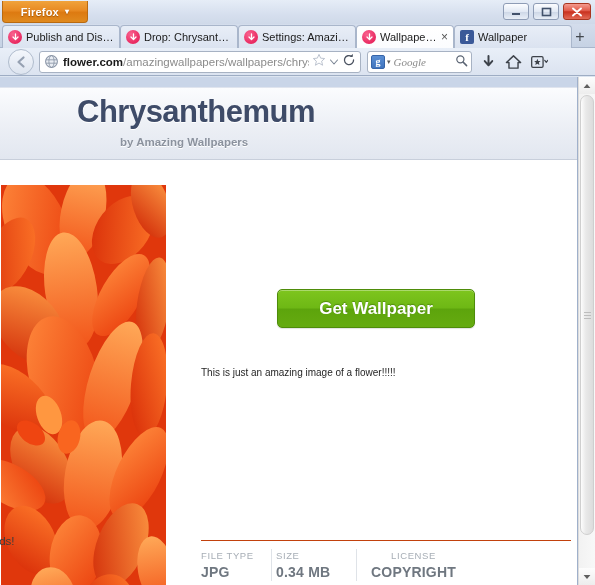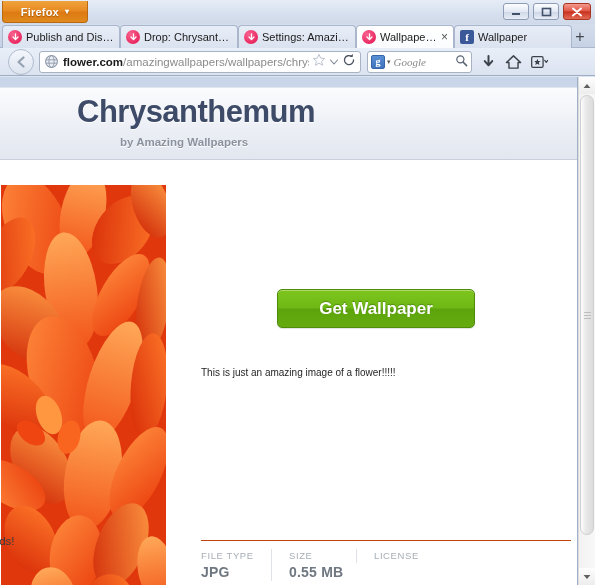--- a/index.html
+++ b/index.html
@@ -241,35 +241,35 @@
     white-space: nowrap;
   }
   
   #meta-row {
     position: absolute; left: 201px; top: 463px;
     width: 370px; height: 44px;
     display: flex; align-items: flex-start;
     border-top: 1px solid #c2410c;
     padding-top: 8px;
   }
-  .meta-item { position: relative; padding-left: 17px; }
+  .meta-item { position: relative; padding-left: 4px; }
   .meta-item + .meta-item { border-left: 1px solid #dfe3e8; }
   .meta-item:first-child { padding-left: 0; }
   .meta-label {
     font-size: 9.5px; color: #a7aeb6; letter-spacing: .6px;
     text-transform: uppercase; line-height: 14px;
   }
   .meta-value {
     font-size: 14px; color: #6f7780; font-weight: bold;
     letter-spacing: .2px; line-height: 18px;
   }
   .mi-filetype { width: 70px; }
   .mi-size { width: 85px; }
   .mi-downloads { width: 95px; }
-  .mi-license { width: 110px; }
+  .mi-license { width: 110px; text-align: center; }
 
   
   #scrollbar {
     position: absolute; right: 0; top: 77px; width: 17px; height: 508px;
     background: linear-gradient(90deg,#f2f2f2 0%,#f8f8f8 100%);
     border-left: 1px solid #dcdcdc;
   }
   .sb-arrow {
     position: absolute; left: 0; width: 16px; height: 17px;
     background: linear-gradient(180deg,#fdfdfd 0%,#ededed 100%);
@@ -509,24 +509,25 @@
 
       <div id="share-text">our friends!</div>
 
       <div id="meta-row">
         <div class="meta-item mi-filetype">
           <div class="meta-label">FILE TYPE</div>
           <div class="meta-value">JPG</div>
         </div>
         <div class="meta-item mi-size">
           <div class="meta-label">SIZE</div>
-          <div class="meta-value">0.55 MB</div>
+          <div class="meta-value">0.34 MB</div>
         </div>
         <div class="meta-item mi-license">
           <div class="meta-label">LICENSE</div>
+          <div class="meta-value">COPYRIGHT</div>
         </div>
       </div>
 
       <div id="page-right-edge"></div>
     </div>
   </div>
 
   <div id="scrollbar">
     <div class="sb-arrow" id="sb-up">
       <svg width="8" height="6" viewBox="0 0 8 6">

